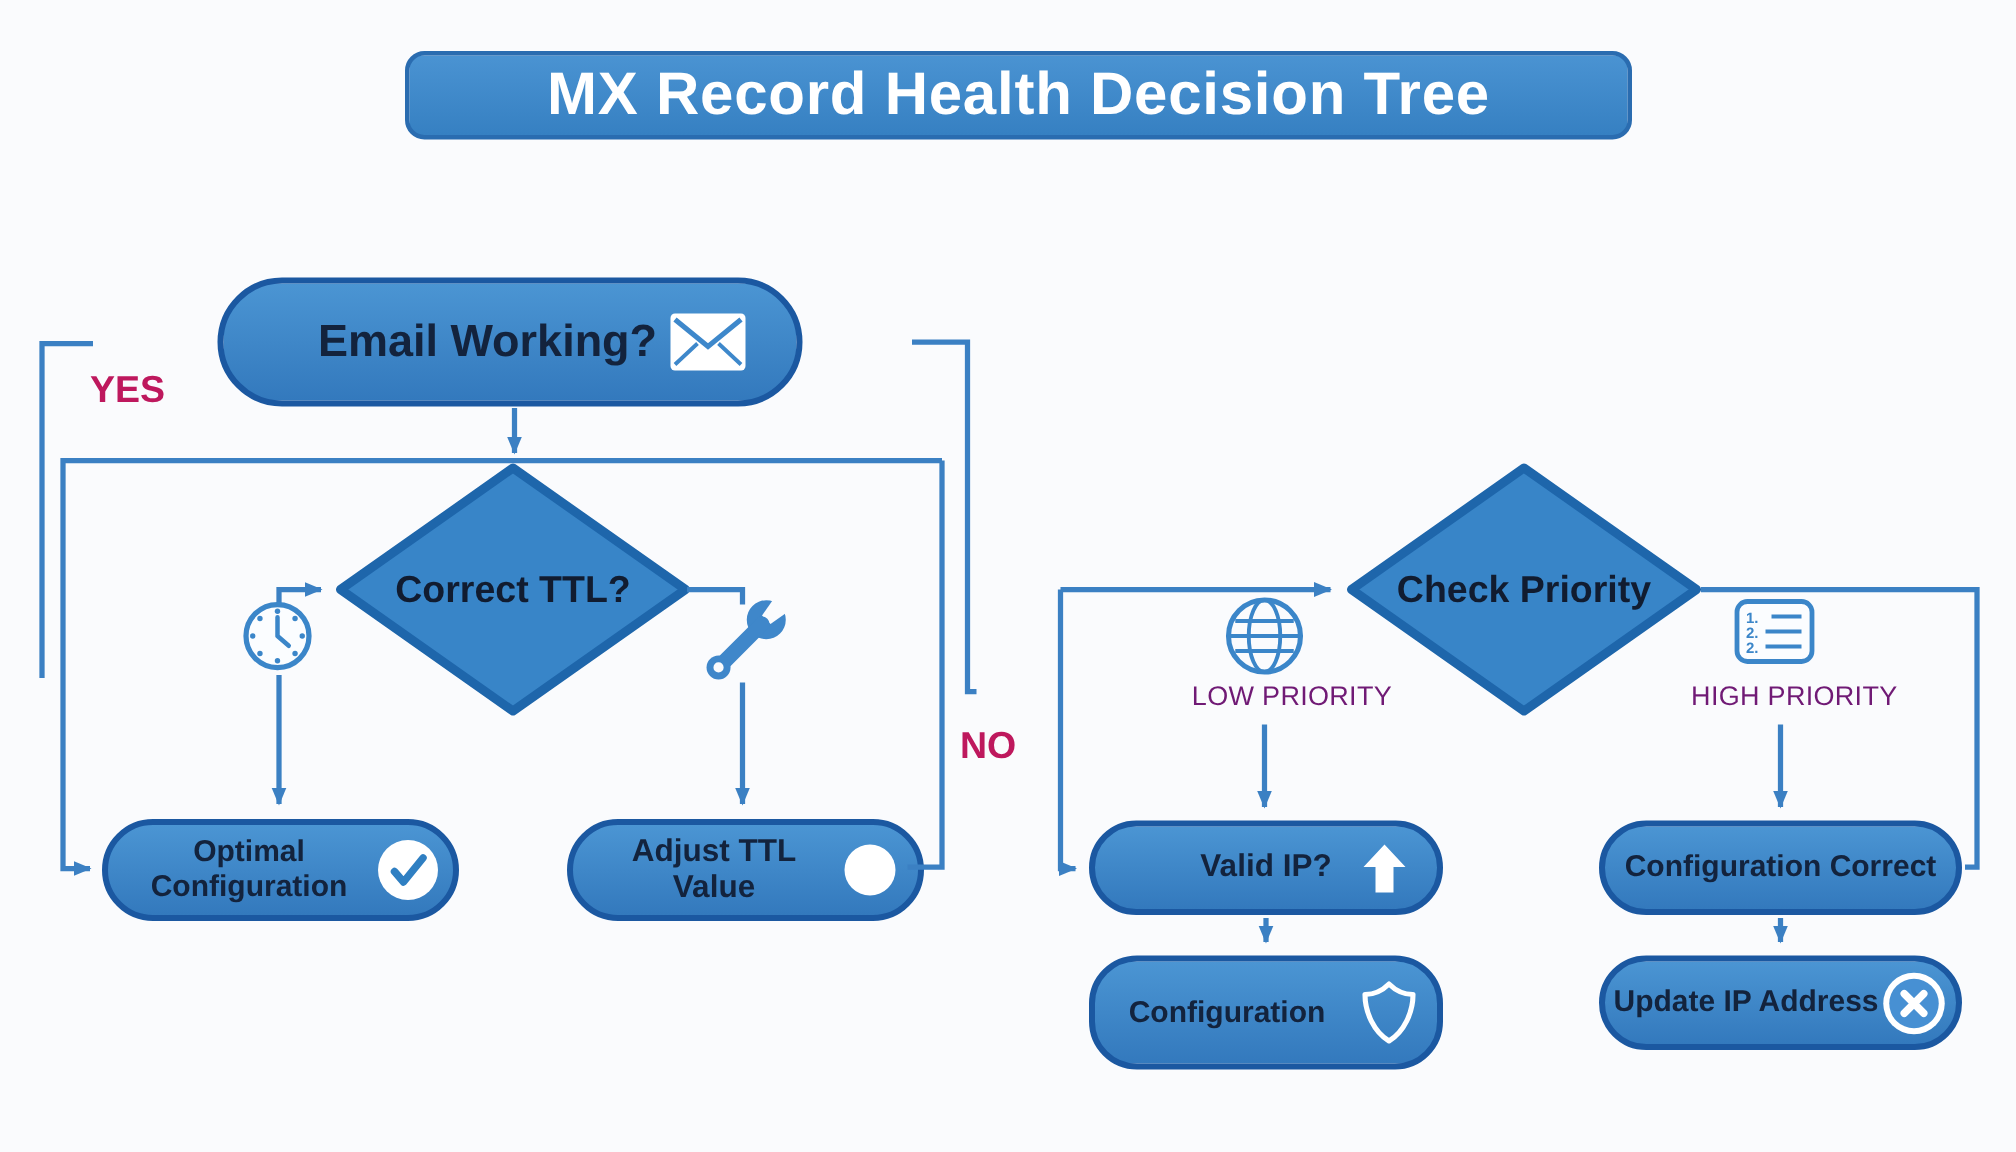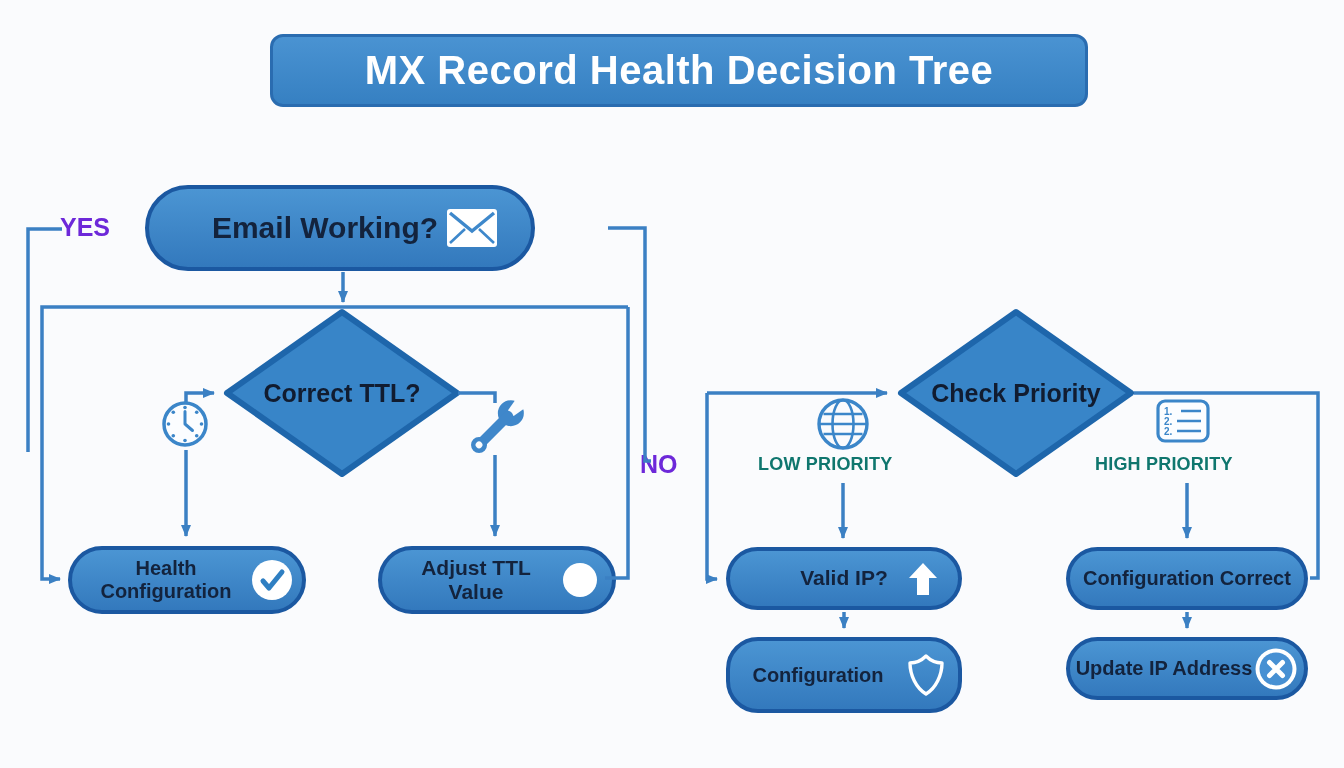--- a/index.html
+++ b/index.html
@@ -6,21 +6,21 @@
   body{
     width:1344px;height:768px;overflow:hidden;
     background:#fafbfd;
     font-family:"Liberation Sans", sans-serif;
     position:relative;
   }
   .canvas{position:absolute;left:0;top:0;width:1344px;height:768px;}
   #connectors{position:absolute;left:0;top:0;width:1344px;height:768px;z-index:5;pointer-events:none;}
 
   .title-banner{
-    position:absolute;left:270px;top:34px;width:818px;height:73px;
+    position:absolute;left:270px;top:34px;width:818px;height:59px;
     background:linear-gradient(180deg,#4a93d2,#3680c2);
     border:3px solid #2a6cb0;border-radius:13px;
     display:flex;align-items:center;justify-content:center;
     color:#ffffff;font-size:40px;font-weight:bold;letter-spacing:.5px;
     z-index:2;box-sizing:border-box;
   }
 
   .pill{
     position:absolute;box-sizing:border-box;z-index:2;
     background:linear-gradient(180deg,#4b95d3,#3379bd);
@@ -32,24 +32,24 @@
   .pill-label{line-height:1.15;}
 
   .diamond{position:absolute;z-index:2;}
   .diamond svg{position:absolute;left:0;top:0;}
   .diamond .diamond-label{
     position:absolute;left:0;top:0;width:100%;height:100%;
     display:flex;align-items:center;justify-content:center;
     color:#111c30;font-size:25px;font-weight:bold;z-index:3;
   }
 
-  .branch-label{position:absolute;font-size:25px;font-weight:bold;color:#6d28d9;z-index:4;}
+  .branch-label{position:absolute;font-size:25px;font-weight:bold;color:#be185d;z-index:4;margin-top:33px;}
   .priority-label{
-    position:absolute;width:170px;text-align:left;
-    font-size:18px;font-weight:700;color:#0f766e;letter-spacing:.2px;z-index:4;
+    position:absolute;width:170px;text-align:right;
+    font-size:18px;font-weight:400;color:#701a75;letter-spacing:.2px;z-index:4;
   }
   .side-icon{position:absolute;z-index:6;line-height:0;}
 </style>
 </head>
 <body>
 
 <div class="canvas">
 
   <svg id="connectors" viewBox="0 0 1344 768">
     <defs>
@@ -100,21 +100,21 @@
   </div>
 
   <div class="diamond" style="left:222px;top:307px;width:240px;height:172px;">
     <svg width="240" height="172" viewBox="0 0 240 172">
       <polygon points="120,5 235,86 120,167 5,86" fill="#3885c8" stroke="#1e66ab" stroke-width="6" stroke-linejoin="round"></polygon>
     </svg>
     <div class="diamond-label">Correct TTL?</div>
   </div>
 
   <div class="pill" style="left:68px;top:546px;width:238px;height:68px;border-radius:34px;font-size:20px;padding:0 58px 0 16px;">
-    <span class="pill-label">Health Configuration</span>
+    <span class="pill-label">Optimal Configuration</span>
     <span class="node-icon" style="right:8px;">
       <svg width="44" height="44" viewBox="0 0 44 44">
         <circle cx="22" cy="22" r="20" fill="#ffffff"></circle>
         <path d="M13,23 L19,30 L32,14" fill="none" stroke="#2f7fc2" stroke-width="5" stroke-linecap="round" stroke-linejoin="round"></path>
       </svg>
     </span>
   </div>
 
   <div class="pill" style="left:726px;top:547px;width:236px;height:63px;border-radius:32px;font-size:21px;">
     <span class="pill-label">Valid IP?</span>

